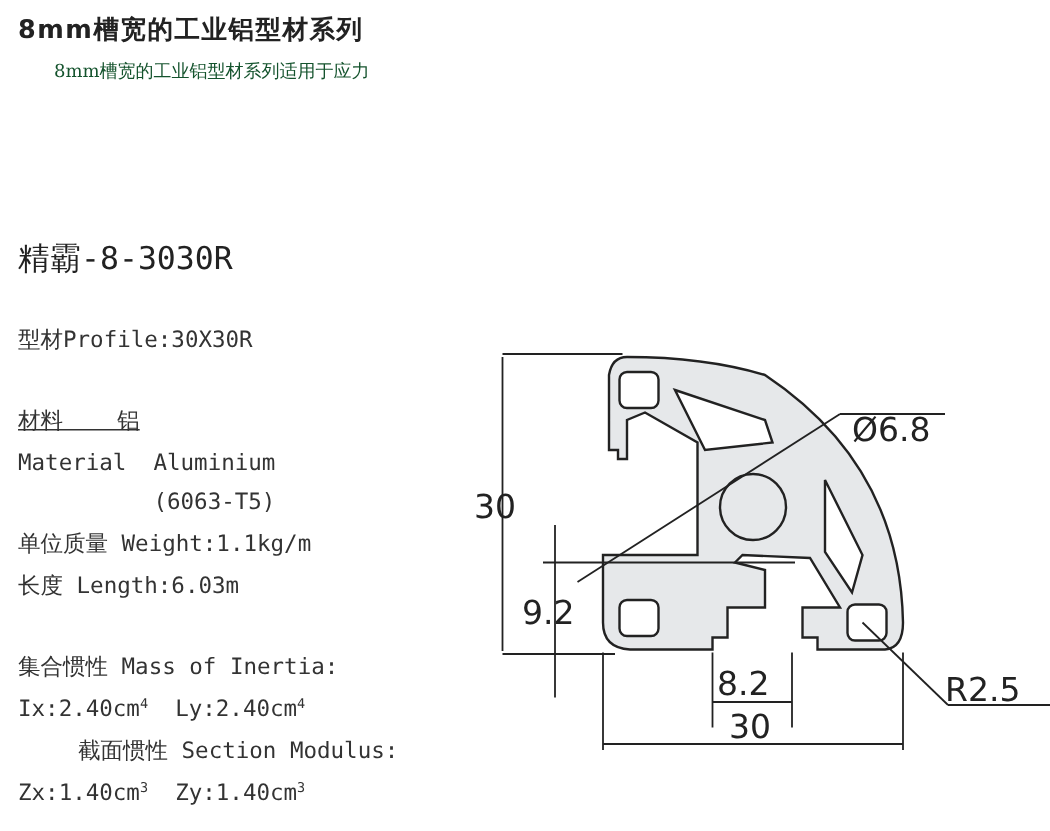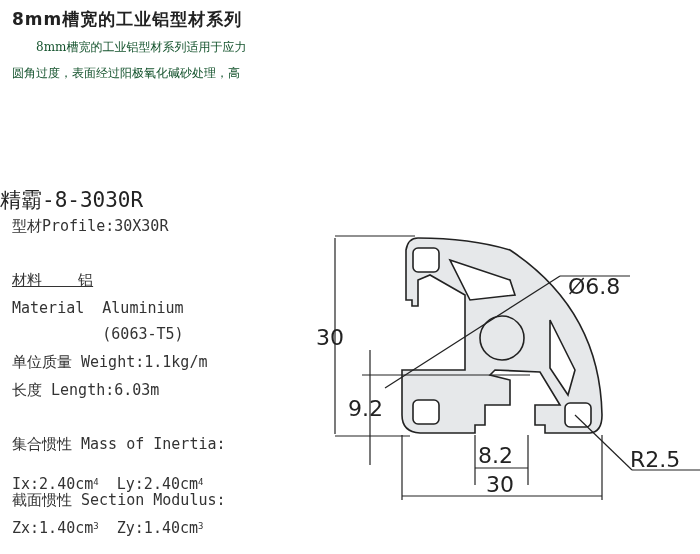--- a/index.html
+++ b/index.html
@@ -1,46 +1,45 @@
 <!DOCTYPE html>
 <html><head>
 <meta charset="utf-8">
 <style>
   html, body { margin:0; padding:0; background:#ffffff; }
   body { width:700px; height:554px; position:relative; overflow:hidden; color:#2a2a2a; }
   .title { position:absolute; left:12px; top:8px; font-family:"DejaVu Sans", sans-serif; font-size:17px; font-weight:bold; color:#222; letter-spacing:1px; }
   .desc { position:absolute; left:12px; top:34px; width:410px; font-family:"DejaVu Serif", serif; font-size:12px; line-height:26px; color:#14532d; }
   .desc p { margin:0; }
-  .model { position:absolute; left:0; top:158px; font-family:"DejaVu Sans Mono", monospace; font-size:21px; color:#222;margin-top:28px; }
+  .model { position:absolute; left:12px; top:158px; font-family:"DejaVu Sans Mono", monospace; font-size:21px; color:#222; }
   .spec { position:absolute; left:12px; font-family:"DejaVu Sans Mono", monospace; font-size:15px; color:#333; white-space:pre; line-height:24px; }
   sup { font-size:9px; vertical-align:top; position:relative; top:-2px; }
   .drawing { position:absolute; left:310px; top:220px; width:390px; height:280px; }
   .dim { font-family:"DejaVu Sans", sans-serif; font-size:22px; fill:#222; }
 </style>
 </head>
 <body>
 
 <div class="title">8mm槽宽的工业铝型材系列</div>
 
 <div class="desc">
   <p>　　8mm槽宽的工业铝型材系列适用于应力</p>
-  <p>圆角过度，表面经过阳极氧化碱砂处理，高</p>
 </div>
 
 <div class="model">精霸-8-3030R</div>
 
 <div class="spec" style="top:214px;">型材Profile:30X30R</div>
 <div class="spec" style="top:268px;text-decoration:underline;">材料    铝</div>
 <div class="spec" style="top:296px;">Material  Aluminium</div>
 <div class="spec" style="top:322px;">          (6063-T5)</div>
 <div class="spec" style="top:350px;">单位质量 Weight:1.1kg/m</div>
 <div class="spec" style="top:378px;">长度 Length:6.03m</div>
 <div class="spec" style="top:432px;">集合惯性 Mass of Inertia:</div>
-<div class="spec" style="top:472px;"><span>Ix:2.40cm</span><sup>4</sup><span>  Ly:2.40cm</span><sup>4</sup></div>
-<div class="spec" style="top:488px;">截面惯性 Section Modulus:</div>
+<div class="spec" style="top:460px;"><span>Ix:2.40cm</span><sup>4</sup><span>  Ly:2.40cm</span><sup>4</sup></div>
+<div class="spec" style="top:488px;margin-left:40px;">截面惯性 Section Modulus:</div>
 <div class="spec" style="top:516px;"><span>Zx:1.40cm</span><sup>3</sup><span>  Zy:1.40cm</span><sup>3</sup></div>
 
 <svg class="drawing" viewBox="0 0 390 280" xmlns="http://www.w3.org/2000/svg">
   <g stroke="#222" stroke-width="1.6" fill="none">
 
     <path fill="#e6e8ea" d="M108 18 Q98 18 96 30 L96 80 L102 80 L102 86 L108 86 L108 60 L120 55 L155 75 L155 150 L92 150 L92 195 Q92 212 110 213 L165 213 L165 205 L175 205 L175 185 L200 185 L200 160 L180 155 L185 150 L230 152 L250 185 L225 185 L225 205 L235 205 L235 213 L280 213 Q292 212 292 195 Q290 90 200 30 Q160 18 108 18 Z"></path>
 
     <rect x="103" y="28" width="26" height="24" rx="5" fill="#fff"></rect>
     <path d="M140 40 L200 60 L205 75 L160 80 Z" fill="#fff"></path>
     <path d="M240 100 L265 150 L258 175 L240 148 Z" fill="#fff"></path>

